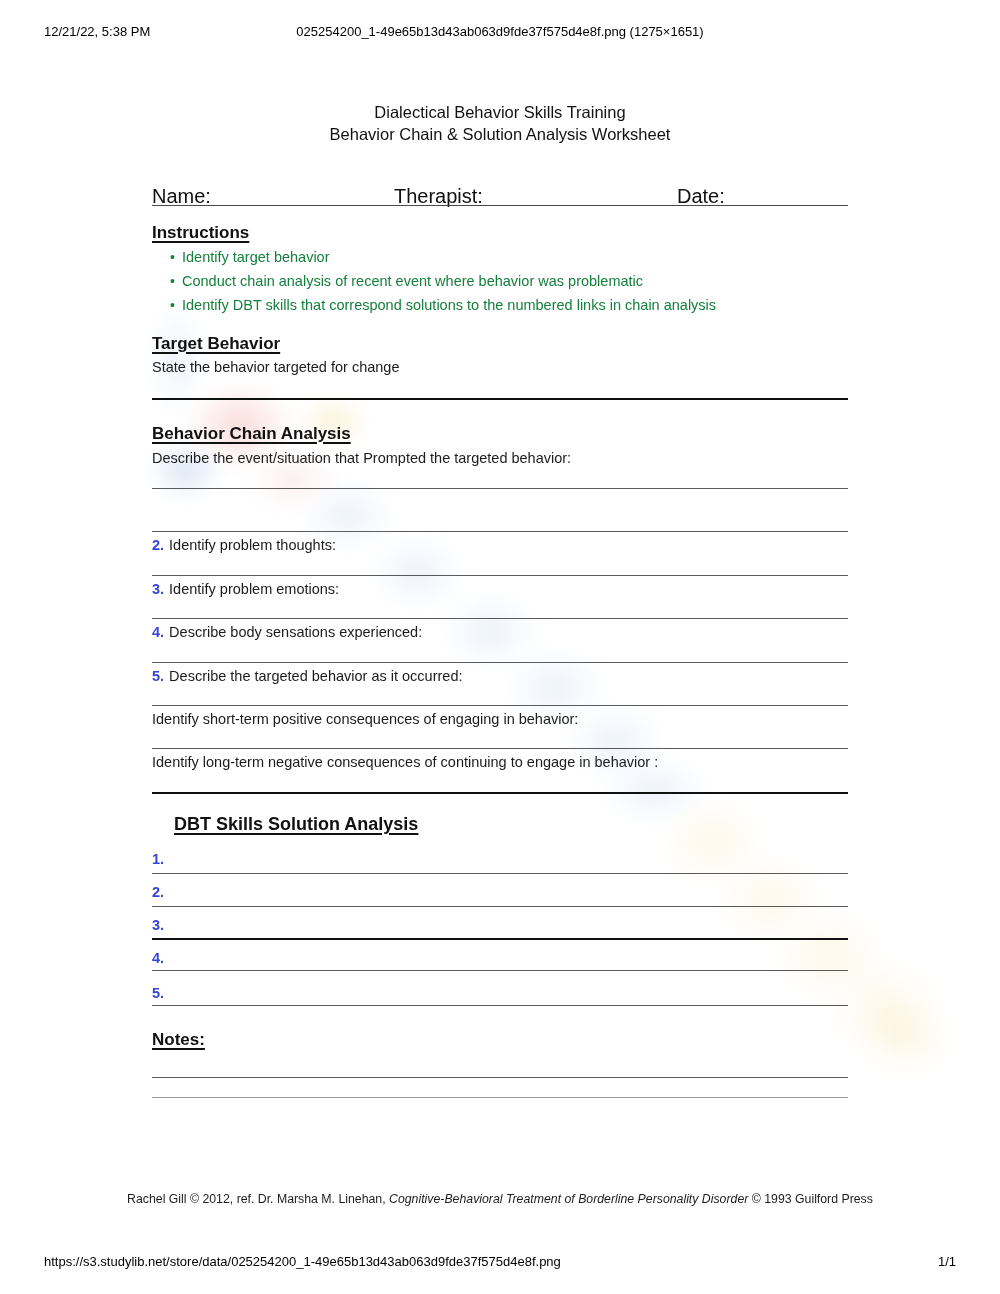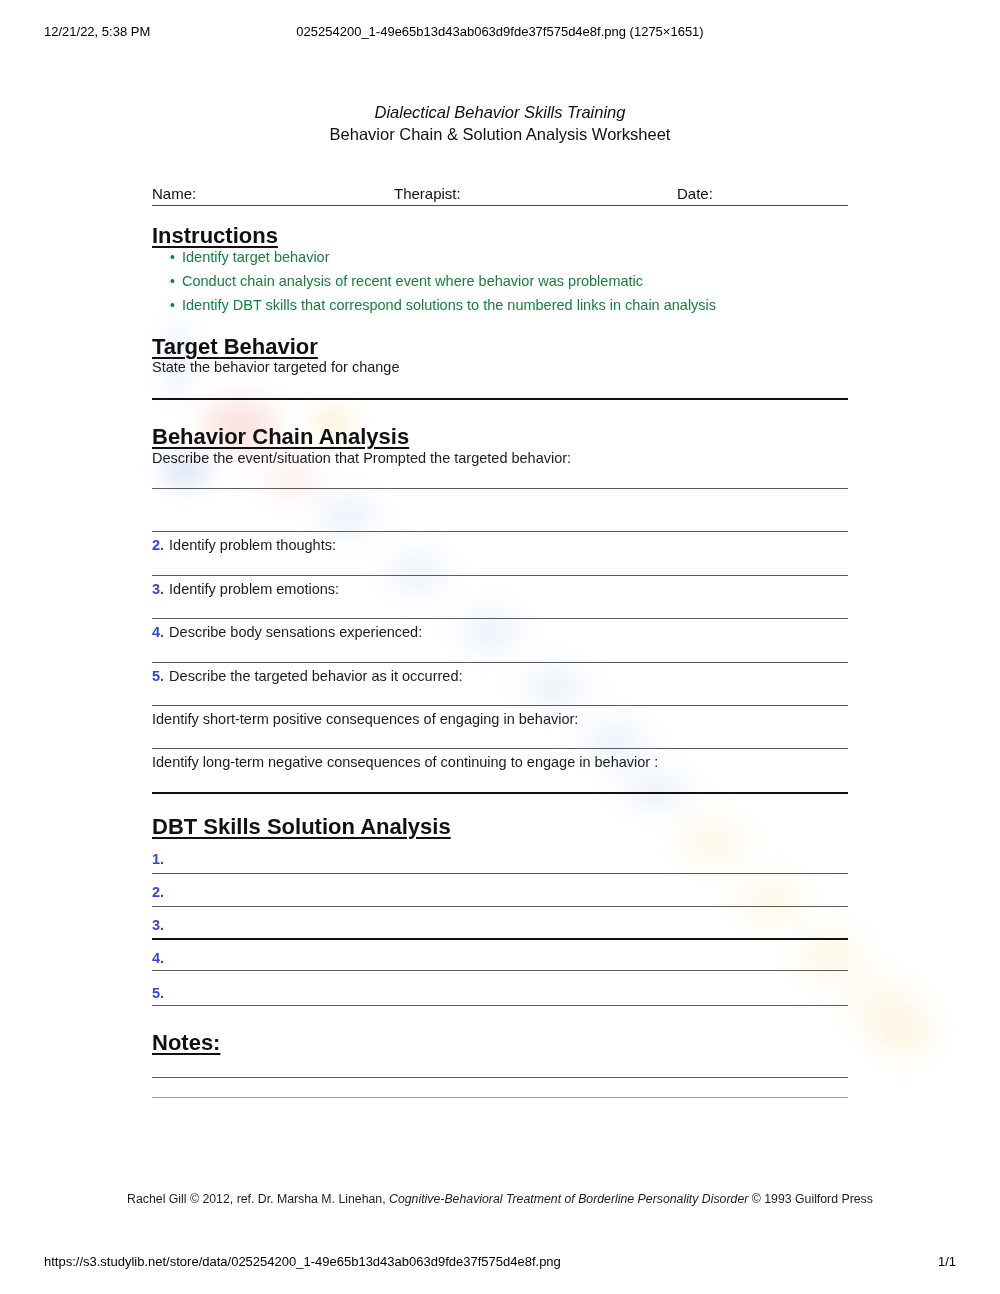--- a/index.html
+++ b/index.html
@@ -9,27 +9,27 @@
     font-family:"Liberation Sans", sans-serif;
     color:#1c1c1c;
     position:relative;
     overflow:hidden;
   }
   .abs{position:absolute;}
   
   .chrome-text{font-size:13px;color:#000;white-space:nowrap;}
   
   .title-line{left:0;right:0;text-align:center;font-size:16.5px;color:#111;white-space:nowrap;}
-  .field-label{font-size:15px;color:#111;}
+  .field-label{font-size:20px;color:#111;}
   .heading{
-    left:152px;font-size:22px;font-weight:700;color:#111;
+    left:152px;font-size:17px;font-weight:700;color:#111;
     text-decoration:underline;text-underline-offset:3px;text-decoration-thickness:1.5px;
     white-space:nowrap;
   }
-  .heading-lg{font-size:22px;}
+  .heading-lg{font-size:18px;margin-left:22px;}
   .body-text{left:152px;font-size:14.5px;color:#1c1c1c;white-space:nowrap;}
   .bullet-row{left:170px;font-size:14.5px;color:#15803d;white-space:nowrap;}
   .bullet-dot{display:inline-block;width:12px;font-size:14px;}
   .num{color:var(--accent-blue,#3647d6);font-weight:700;margin-right:5px;}
   
   .rule{position:absolute;left:152px;width:696px;height:0;border-top:1px solid var(--line-gray,#5a5a5a);}
   .rule.thick{border-top:2px solid var(--line-black,#111);}
   .rule.light{border-top:1px solid #999;}
   .rule.field{border-top:1.5px solid #4a4a4a;}
   .citation{left:0;right:0;text-align:center;font-size:12.3px;color:#1c1c1c;white-space:nowrap;}
@@ -65,21 +65,21 @@
   <span class="blob b-yellow-soft" style="left:775px;top:912px;width:110px;height:88px;"></span>
   <span class="blob b-yellow-soft" style="left:828px;top:962px;width:115px;height:92px;"></span>
   <span class="blob b-yellow-soft" style="left:855px;top:1000px;width:100px;height:75px;"></span>
 </div>
 
 <div class="content">
 
   <div class="abs chrome-text" style="left:44px;top:24px;">12/21/22, 5:38 PM</div>
   <div class="abs chrome-text" style="left:0;right:0;top:24px;text-align:center;">025254200_1-49e65b13d43ab063d9fde37f575d4e8f.png (1275×1651)</div>
 
-  <div class="abs title-line" style="top:103px;font-style:italic;">Dialectical Behavior Skills Training</div>
+  <div class="abs title-line" style="top:103px;">Dialectical Behavior Skills Training</div>
   <div class="abs title-line" style="top:125px;">Behavior Chain &amp; Solution Analysis Worksheet</div>
 
   <span class="abs field-label" style="left:152px;top:185px;">Name:</span>
   <span class="abs field-label" style="left:394px;top:185px;">Therapist:</span>
   <span class="abs field-label" style="left:677px;top:185px;">Date:</span>
   <div class="rule field" style="top:205px;"></div>
 
   <div class="abs heading" style="top:223px;">Instructions</div>
   <div class="abs bullet-row" style="top:249px;">
     <span class="bullet-dot">•</span><span>Identify target behavior</span>

